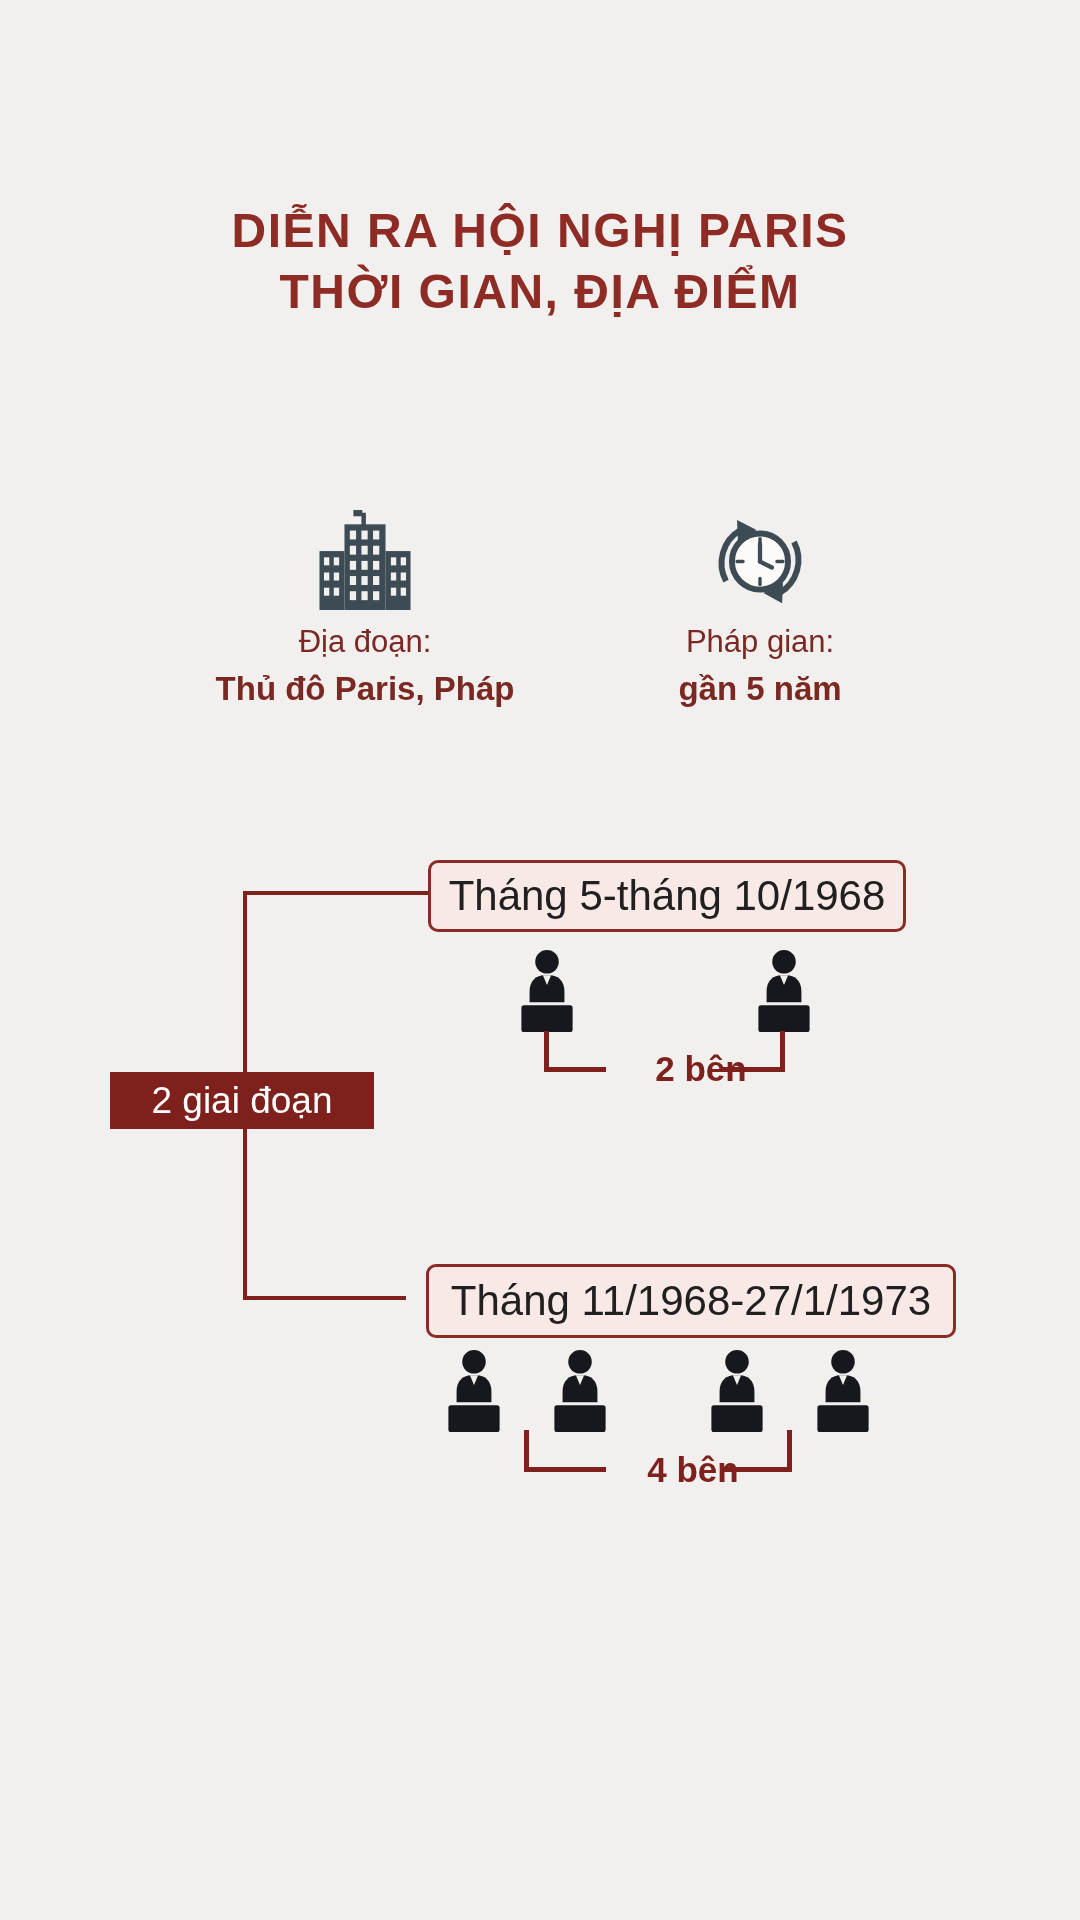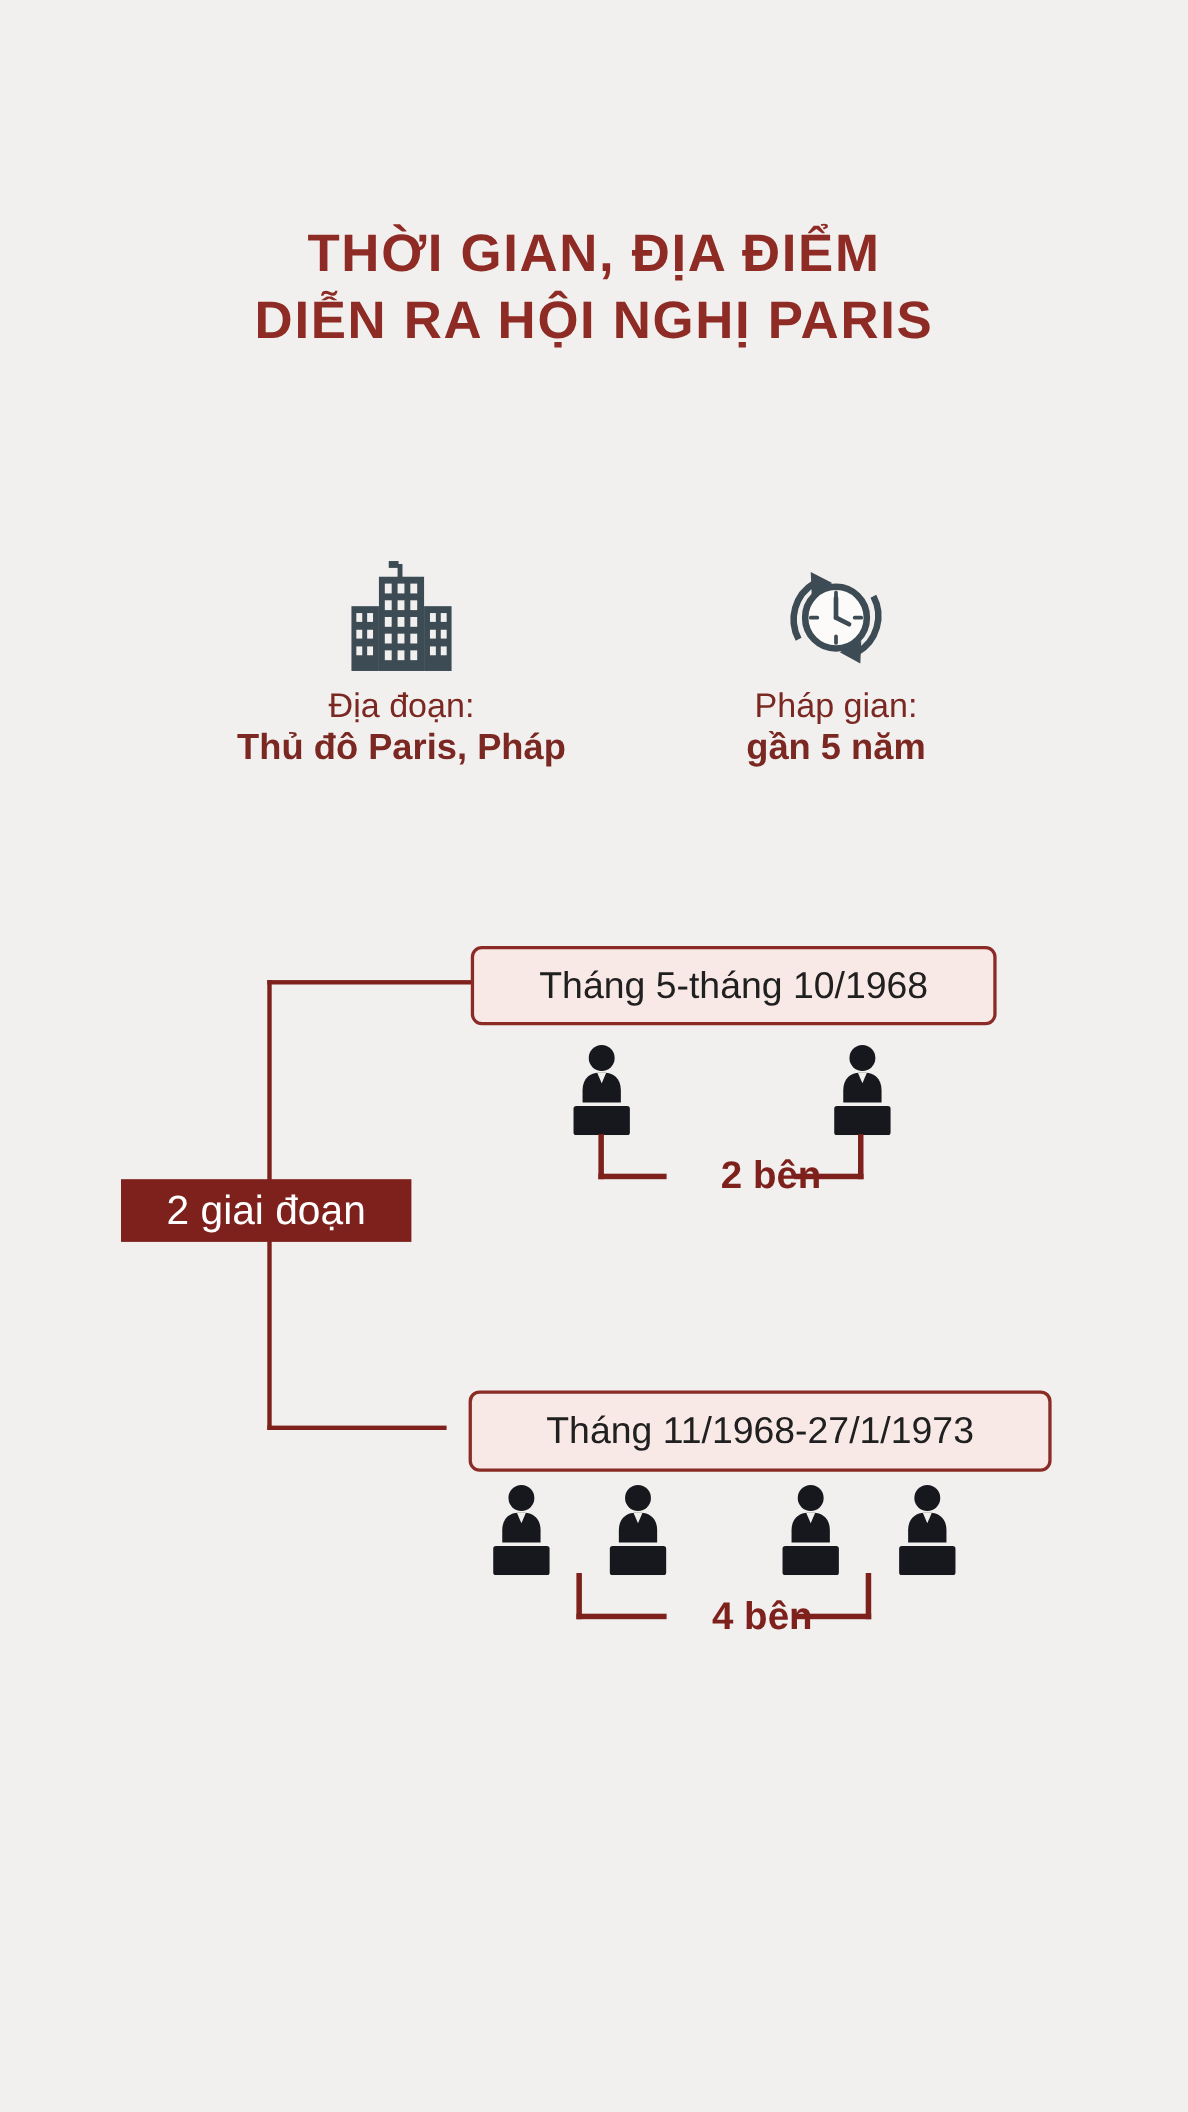--- a/index.html
+++ b/index.html
@@ -22,21 +22,21 @@
     line-height:1.28;
     letter-spacing:1.5px;
   }
 
   
   .info-col { position:absolute; top:470px; width:420px; text-align:center; }
   .info-col.loc  { left:155px; }
   .info-col.time { left:550px; }
   .icon-wrap { height:140px; display:flex; align-items:flex-end; justify-content:center; color:#3d4b54; }
   .info-label { margin-top:14px; font-size:31px; color:#7b2823; }
-  .info-value { font-size:33px; font-weight:bold; color:#7b2823; }
+  .info-value { margin-top:10px; font-size:33px; font-weight:bold; color:#7b2823; }
 
   
   .line { position:absolute; background:#7e211c; }
   #tree-v  { left:243px; top:891px;  width:4px;  height:409px; }
   #tree-h1 { left:243px; top:891px;  width:187px; height:4px; }
   #tree-h2 { left:243px; top:1296px; width:163px; height:4px; }
   #s1-va { left:544px; top:1031px; width:5px; height:41px; }
   #s1-vb { left:780px; top:1031px; width:5px; height:41px; }
   #s1-ha { left:544px; top:1067px; width:62px; height:5px; }
   #s1-hb { left:722px; top:1067px; width:63px; height:5px; }
@@ -53,21 +53,21 @@
     font-size:37px; font-weight:normal;
   }
 
   
   .period-box {
     position:absolute;
     display:flex; align-items:center; justify-content:center;
     background:#f8e9e7;
     border:3px solid #8a2b25;
     border-radius:10px;
-    font-size:34px; color:#202020;
+    font-size:42px; color:#202020;
   }
   #box1 { left:428px; top:860px;  width:472px; height:66px; }
   #box2 { left:426px; top:1264px; width:524px; height:68px; }
 
   
   .person { position:absolute; width:66px; height:84px; color:#16181d; }
   #p1 { left:514px; top:948px; }
   #p2 { left:751px; top:948px; }
   #p3 { left:441px; top:1348px; }
   #p4 { left:547px; top:1348px; }
@@ -90,22 +90,22 @@
     <circle cx="32" cy="13.5" r="11.5" fill="currentColor"></circle>
     <path d="M15 53 L15 42 C15 31 22.5 26.5 29 26.5 L35 26.5 C41.5 26.5 49 31 49 42 L49 53 Z" fill="currentColor"></path>
     <path d="M28 26.5 L36 26.5 L32 36 Z" fill="#f1f0ee"></path>
     <rect x="7" y="56" width="50" height="26" rx="2.5" fill="currentColor"></rect>
   </symbol>
 </svg>
 
 <div class="page">
 
   <header class="title">
+    <div>DIỄN RA HỘI NGHỊ PARIS</div>
     <div>THỜI GIAN, ĐỊA ĐIỂM</div>
-    <div>DIỄN RA HỘI NGHỊ PARIS</div>
   </header>
 
   <section class="info-col loc">
     <div class="icon-wrap">
       <svg width="116" height="100" viewBox="0 0 130 112">
         <g fill="currentColor">
           <rect x="61" y="3" width="5" height="15"></rect>
           <rect x="52" y="0" width="10" height="7"></rect>
           <rect x="42" y="16" width="46" height="96"></rect>
           <rect x="14" y="46" width="28" height="66"></rect>

